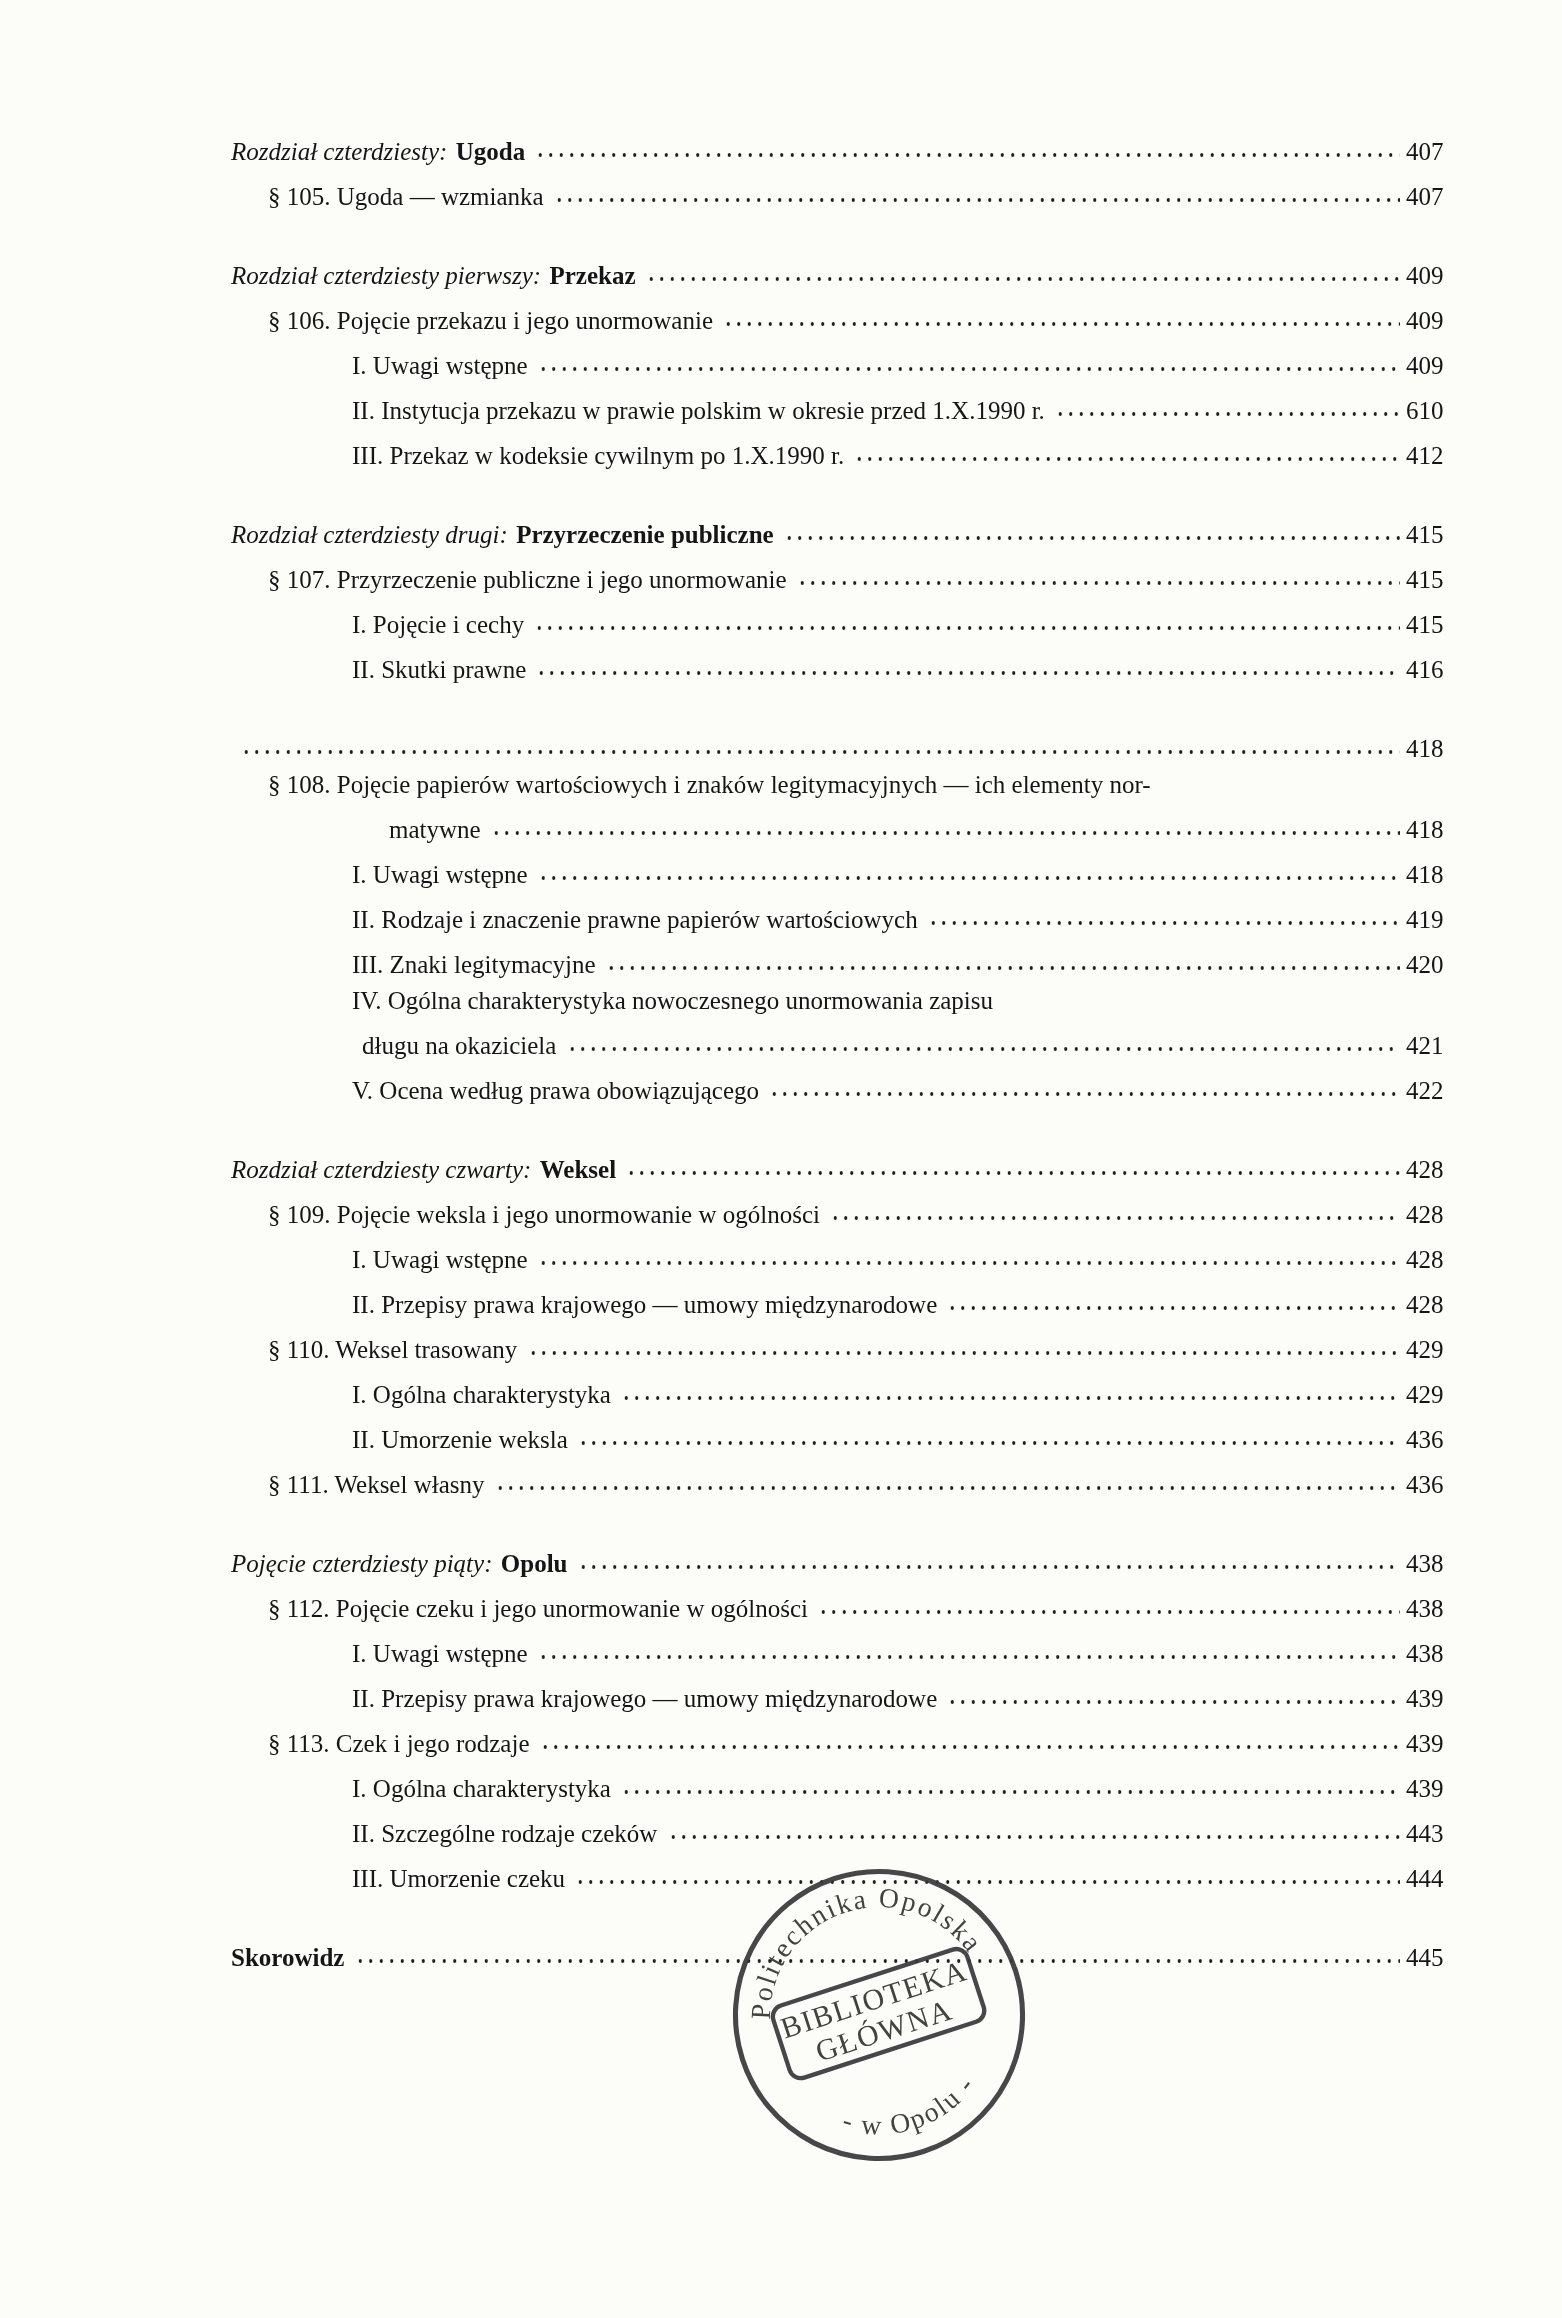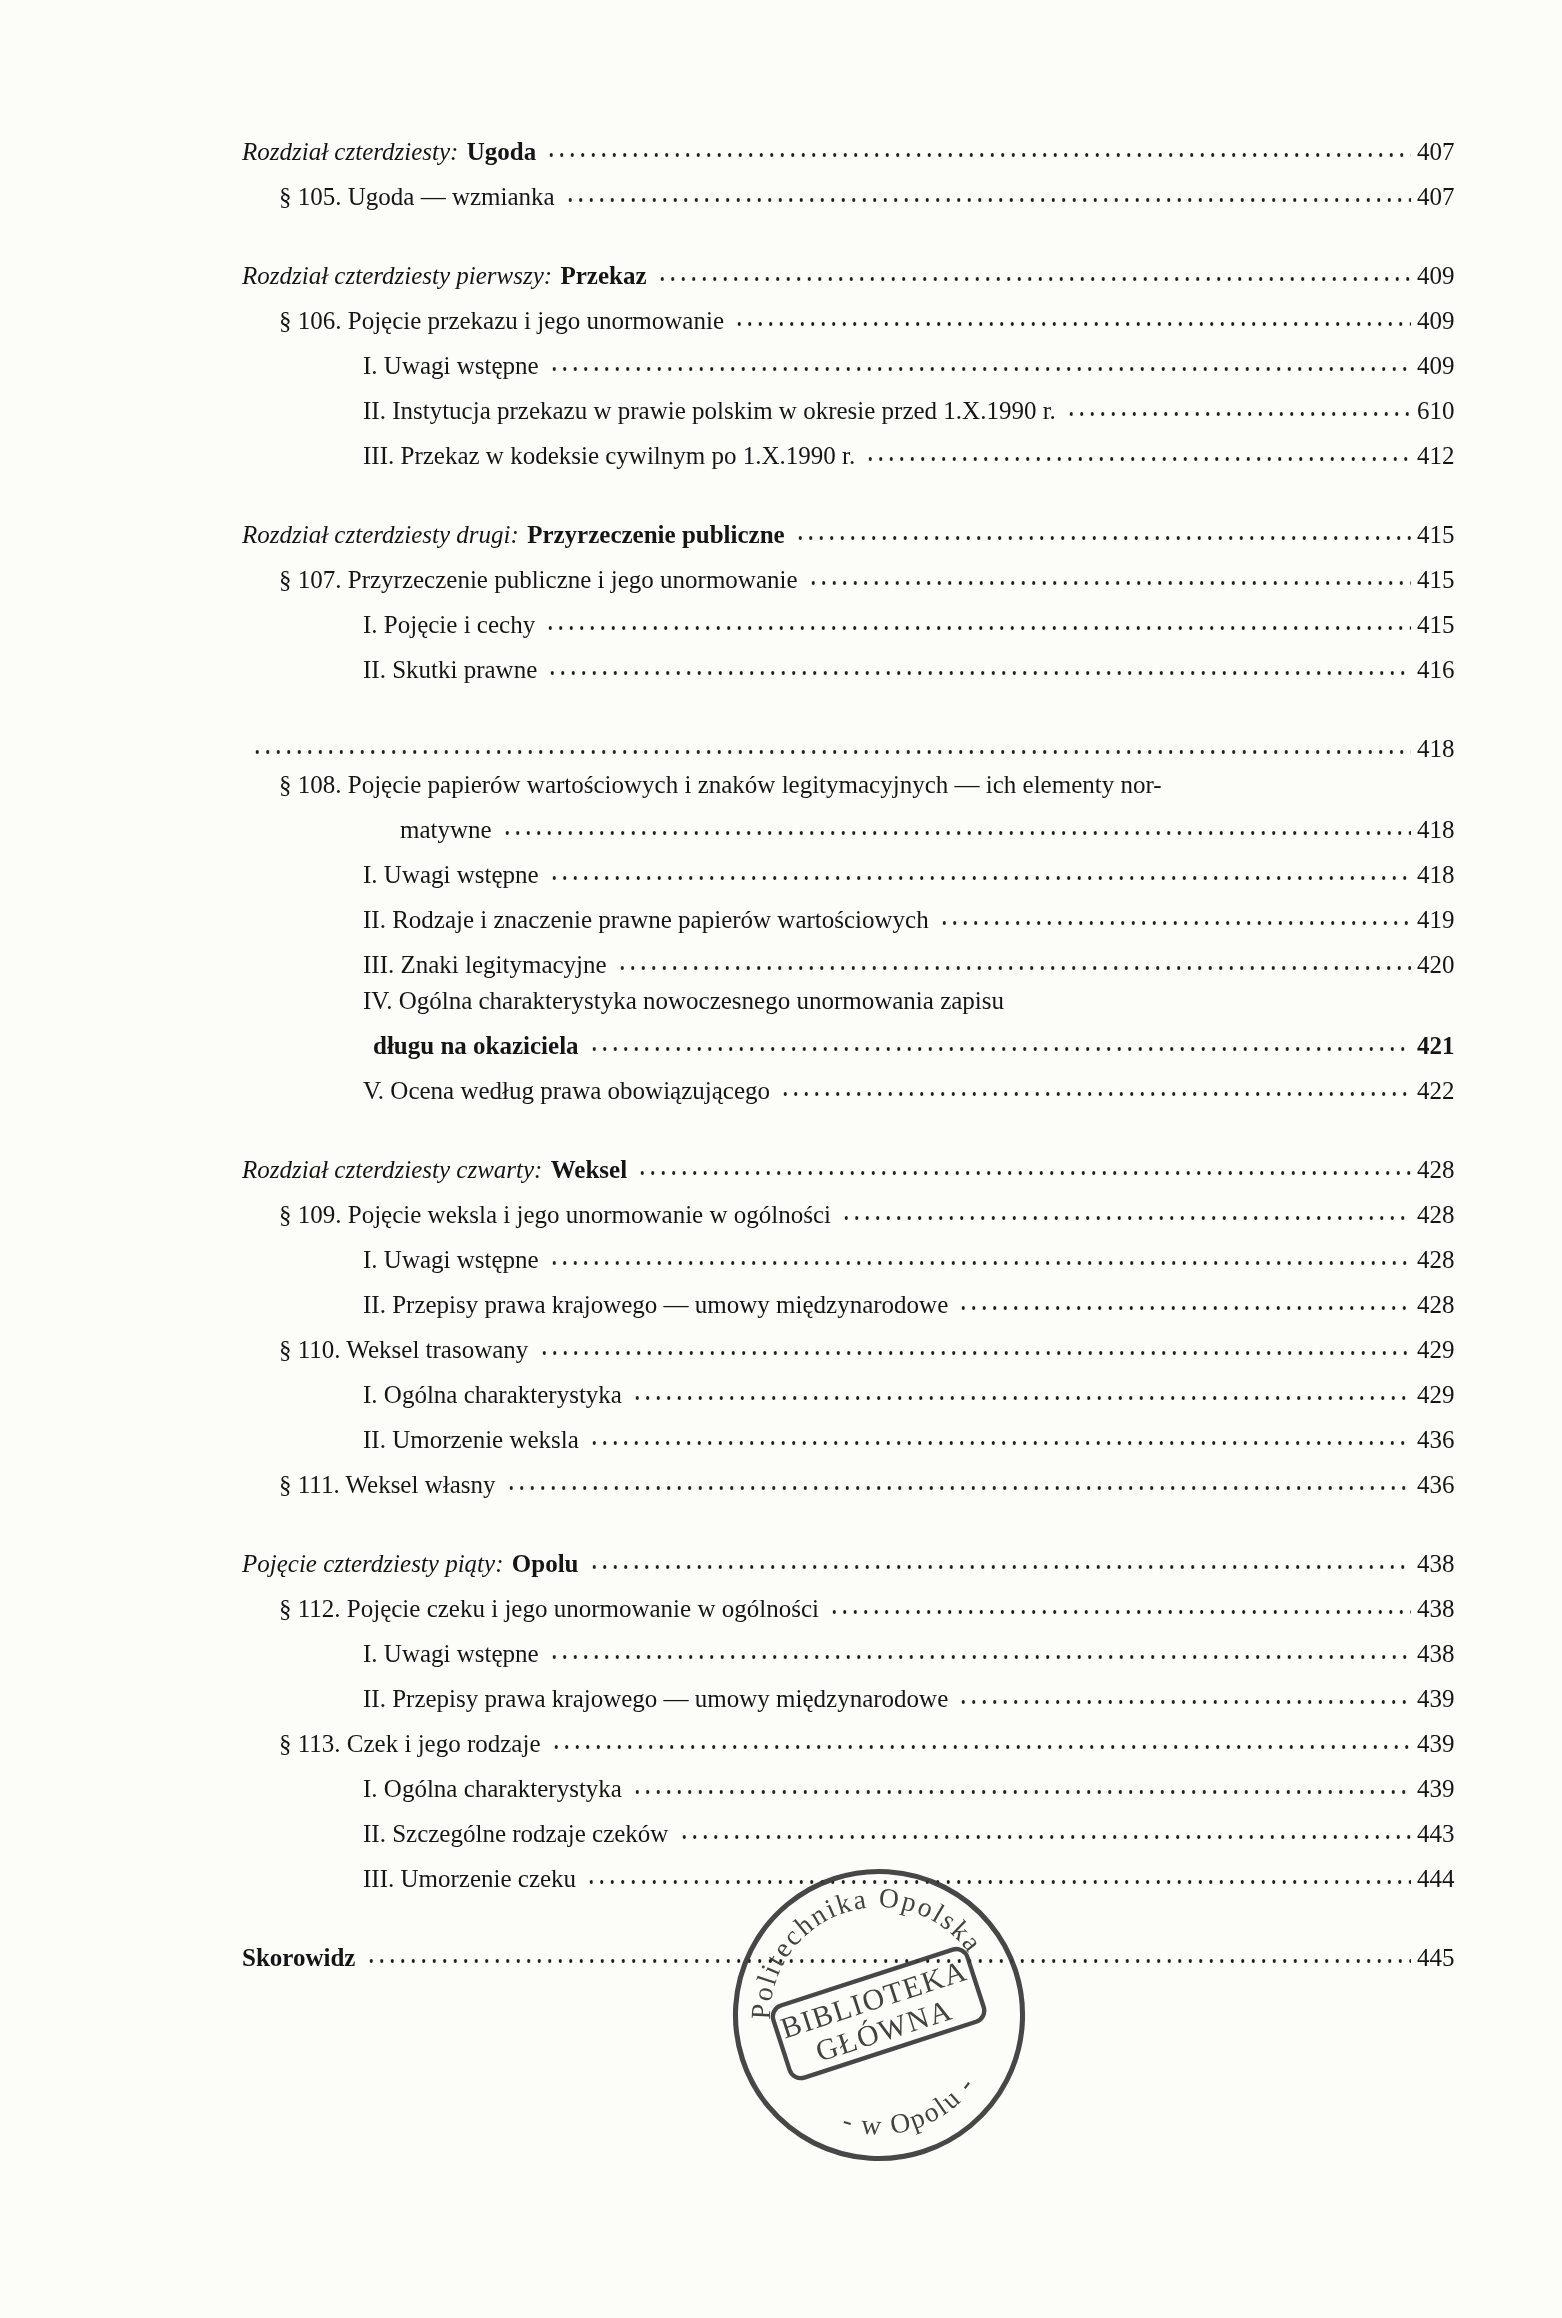--- a/index.html
+++ b/index.html
@@ -4,28 +4,28 @@
 <style>
   *{margin:0;padding:0;box-sizing:border-box;}
   html,body{width:1563px;height:2319px;}
   body{
     background:#fcfcf9;
     font-family:"Liberation Serif","DejaVu Serif",serif;
     color:#151515;
     position:relative;
     overflow:hidden;
   }
-  .toc{position:absolute;left:242px;top:125px;width:1243px;}
+  .toc{position:absolute;left:231px;top:125px;width:1243px;}
   .row{display:flex;align-items:baseline;font-size:25px;line-height:36px;white-space:nowrap;}
   .row.gap{margin-top:34px;}
   .ind0{padding-left:0;}
   .ind1{padding-left:37px;}
   .ind2{padding-left:121px;}
   .ind3{padding-left:158px;}
-  .ind4{padding-left:131px;font-weight:bold;}
+  .ind4{padding-left:131px;}
   .prefix{font-style:italic;margin-right:8.3px;}
   .bold{font-weight:700;}
   .content{flex:none;}
   .dots{
     flex:1;min-width:22px;height:3.8px;margin:0 6.4px 0 10.2px;
     position:relative;top:-3.2px;
     background-image:radial-gradient(circle,#1c1c1c 1.5px,transparent 1.9px);
     background-size:10.5px 3.8px;background-repeat:repeat-x;background-position:left center;
   }
   .page{width:68px;flex:none;text-align:left;margin-top:9px;}

